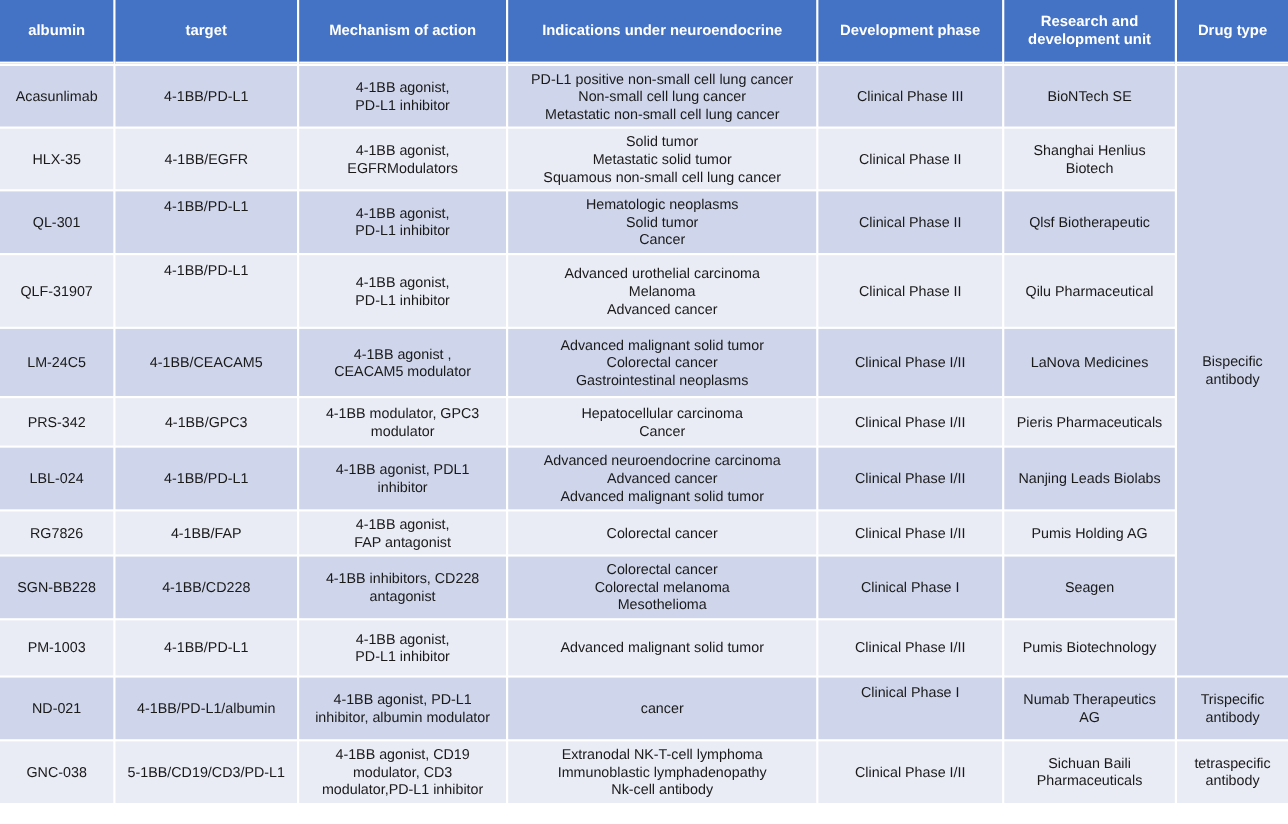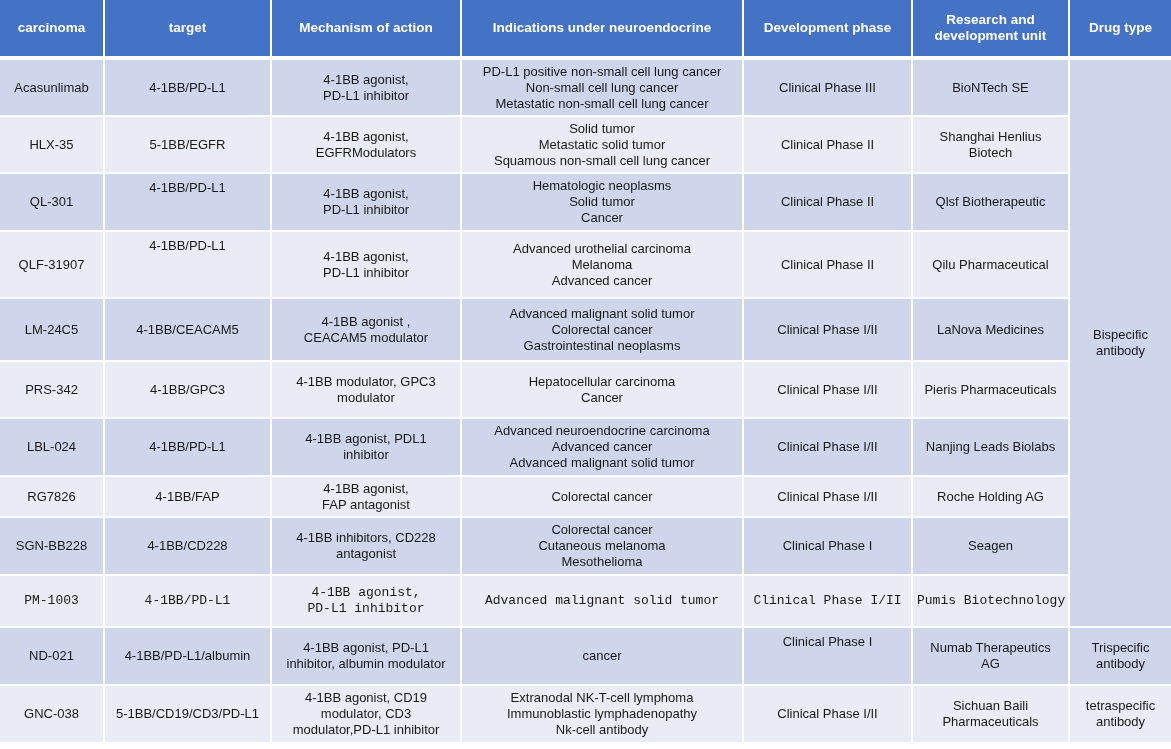--- a/index.html
+++ b/index.html
@@ -42,21 +42,21 @@
     <col style="width:103px">
     <col style="width:165px">
     <col style="width:188px">
     <col style="width:280px">
     <col style="width:167px">
     <col style="width:155px">
     <col style="width:101px">
   </colgroup>
   <thead>
     <tr>
-      <th>carcinoma</th>
+      <th>albumin</th>
       <th>target</th>
       <th>Mechanism of action</th>
       <th>Indications under neuroendocrine</th>
       <th>Development phase</th>
       <th>
         <span class="line" style="display:block">Research and</span>
         <span class="line" style="display:block">development unit</span>
       </th>
       <th>Drug type</th>
     </tr>
@@ -78,21 +78,21 @@
         <td>
           <span class="line">BioNTech SE</span>
         </td>
         <td class="merged" rowspan="10">
           <span class="line">Bispecific</span>
           <span class="line">antibody</span>
         </td>
       </tr>
       <tr class="even" style="height: 55px;">
         <td>HLX-35</td>
-        <td>5-1BB/EGFR</td>
+        <td>4-1BB/EGFR</td>
         <td>
           <span class="line">4-1BB agonist,</span>
           <span class="line">EGFRModulators</span>
         </td>
         <td>
           <span class="line">Solid tumor</span>
           <span class="line">Metastatic solid tumor</span>
           <span class="line">Squamous non-small cell lung cancer</span>
         </td>
         <td>Clinical Phase II</td>
@@ -145,21 +145,21 @@
         <td>
           <span class="line">Advanced malignant solid tumor</span>
           <span class="line">Colorectal cancer</span>
           <span class="line">Gastrointestinal neoplasms</span>
         </td>
         <td>Clinical Phase I/II</td>
         <td>
           <span class="line">LaNova Medicines</span>
         </td>
       </tr>
-      <tr class="even" style="height: 55px; margin-left: 20px;">
+      <tr class="even" style="height: 43px; margin-left: 20px;">
         <td>PRS-342</td>
         <td>4-1BB/GPC3</td>
         <td>
           <span class="line">4-1BB modulator, GPC3</span>
           <span class="line">modulator</span>
         </td>
         <td>
           <span class="line">Hepatocellular carcinoma</span>
           <span class="line">Cancer</span>
         </td>
@@ -190,41 +190,41 @@
         <td>4-1BB/FAP</td>
         <td>
           <span class="line">4-1BB agonist,</span>
           <span class="line">FAP antagonist</span>
         </td>
         <td>
           <span class="line">Colorectal cancer</span>
         </td>
         <td>Clinical Phase I/II</td>
         <td>
-          <span class="line">Roche Holding AG</span>
+          <span class="line">Pumis Holding AG</span>
         </td>
       </tr>
       <tr class="odd" style="height: 56px;">
         <td>SGN-BB228</td>
         <td>4-1BB/CD228</td>
         <td>
           <span class="line">4-1BB inhibitors, CD228</span>
           <span class="line">antagonist</span>
         </td>
         <td>
           <span class="line">Colorectal cancer</span>
-          <span class="line">Cutaneous melanoma</span>
+          <span class="line">Colorectal melanoma</span>
           <span class="line">Mesothelioma</span>
         </td>
         <td>Clinical Phase I</td>
         <td>
           <span class="line">Seagen</span>
         </td>
       </tr>
-      <tr class="even" style="height: 50px; font-family: Liberation Mono, monospace;">
+      <tr class="even" style="height: 50px;">
         <td>PM-1003</td>
         <td>4-1BB/PD-L1</td>
         <td>
           <span class="line">4-1BB agonist,</span>
           <span class="line">PD-L1 inhibitor</span>
         </td>
         <td>
           <span class="line">Advanced malignant solid tumor</span>
         </td>
         <td>Clinical Phase I/II</td>

